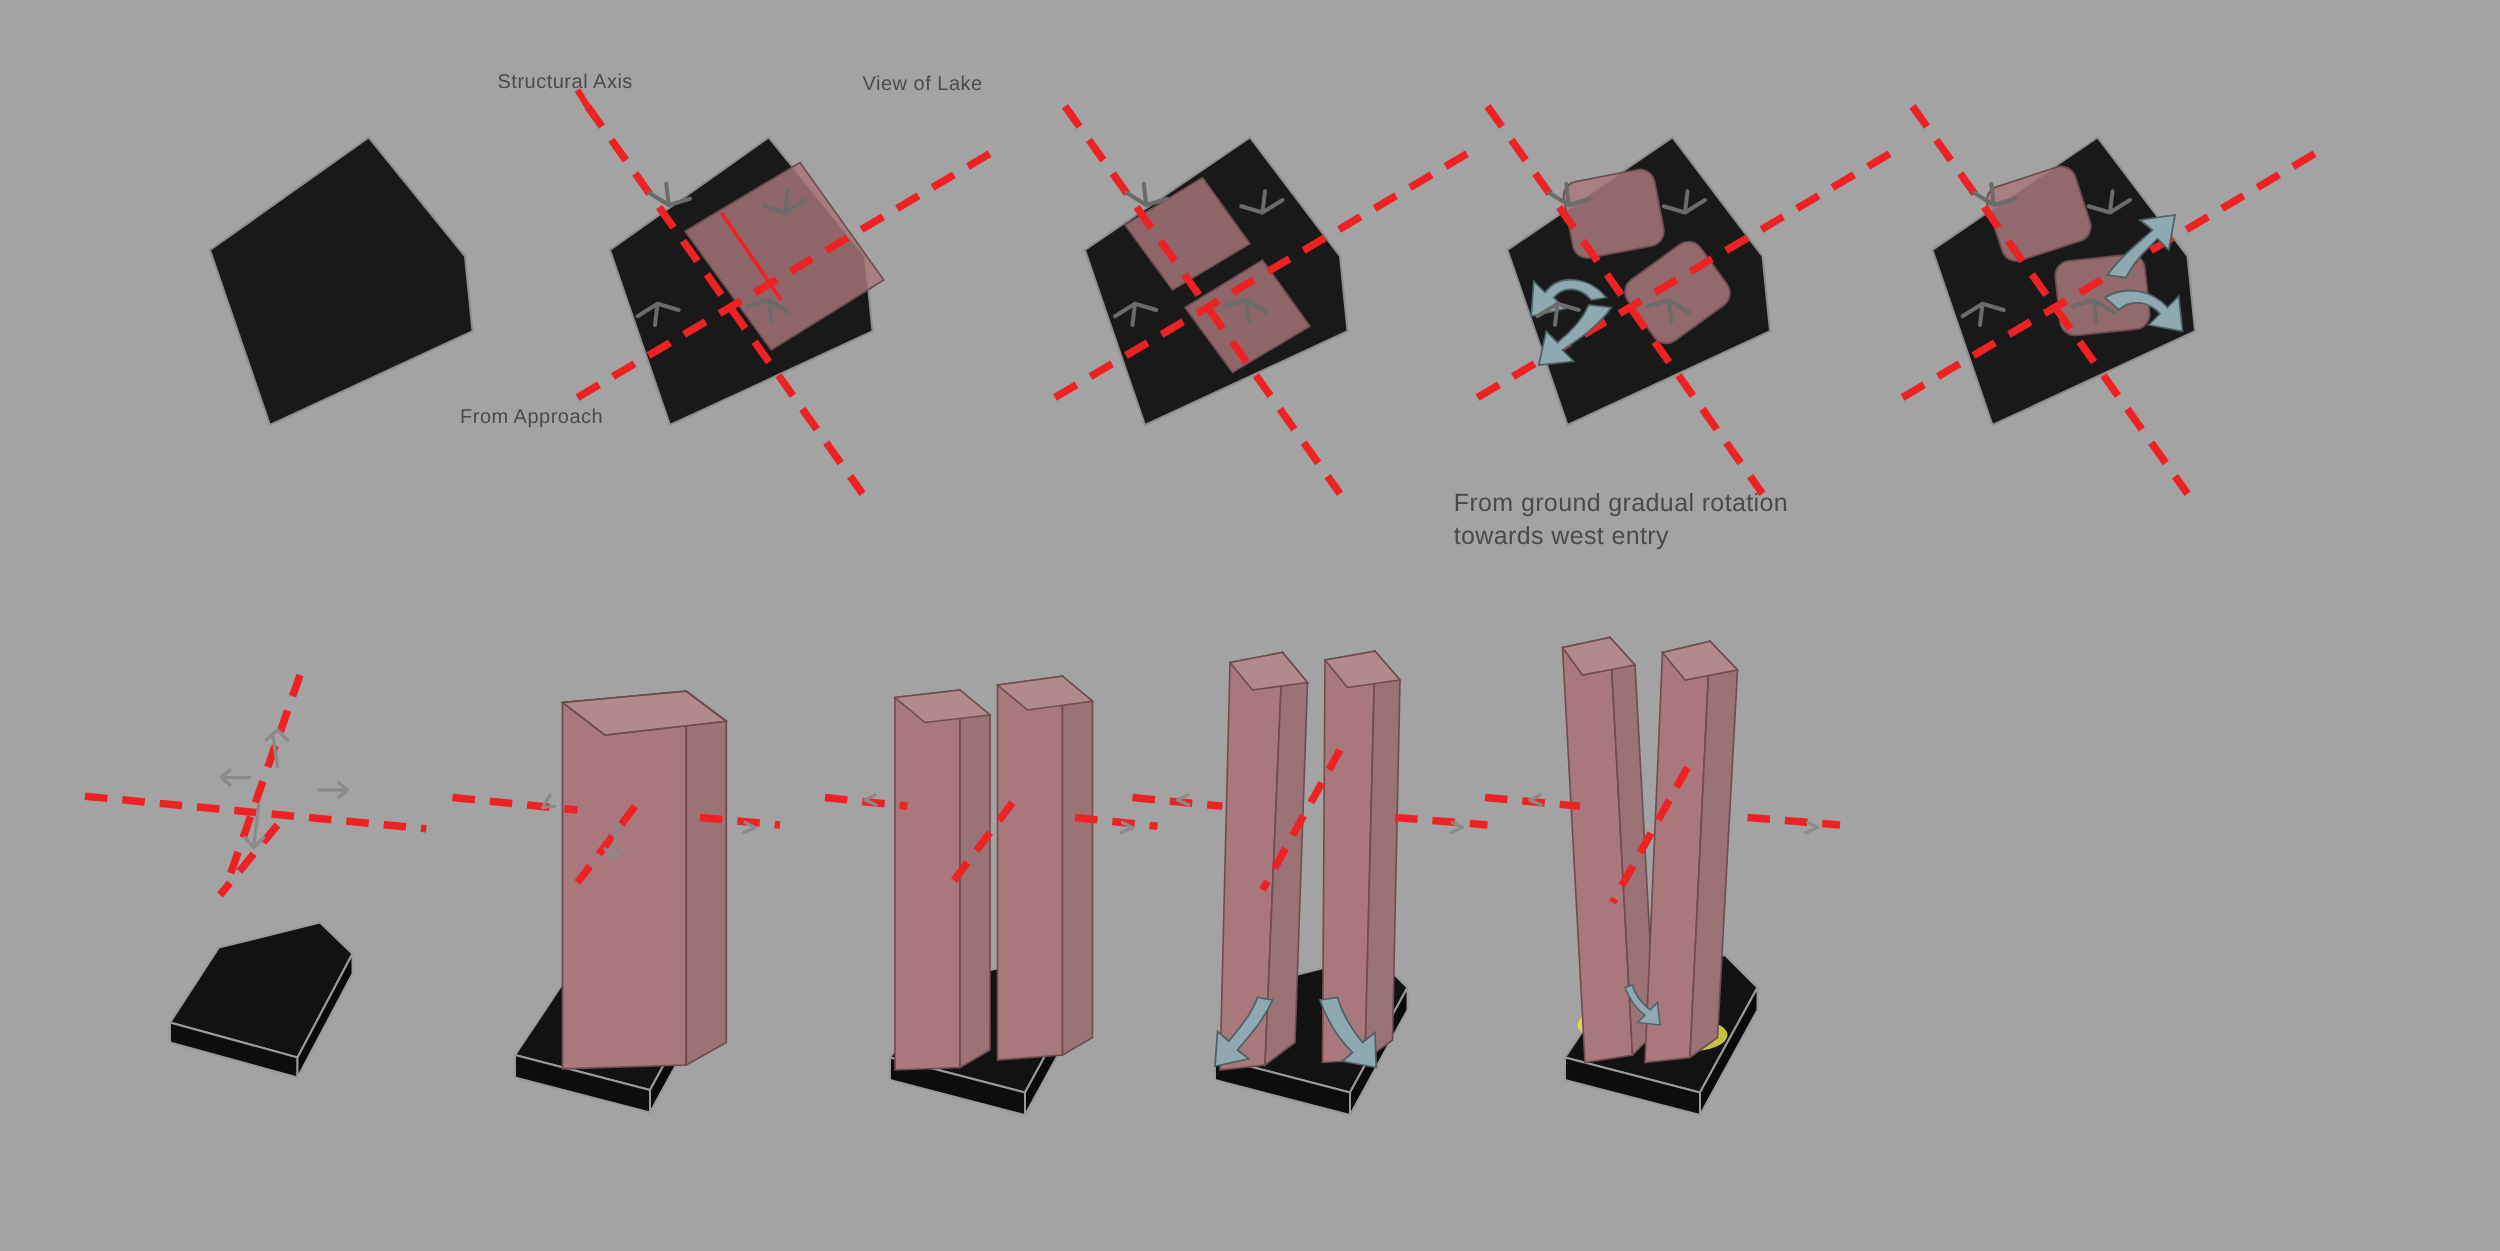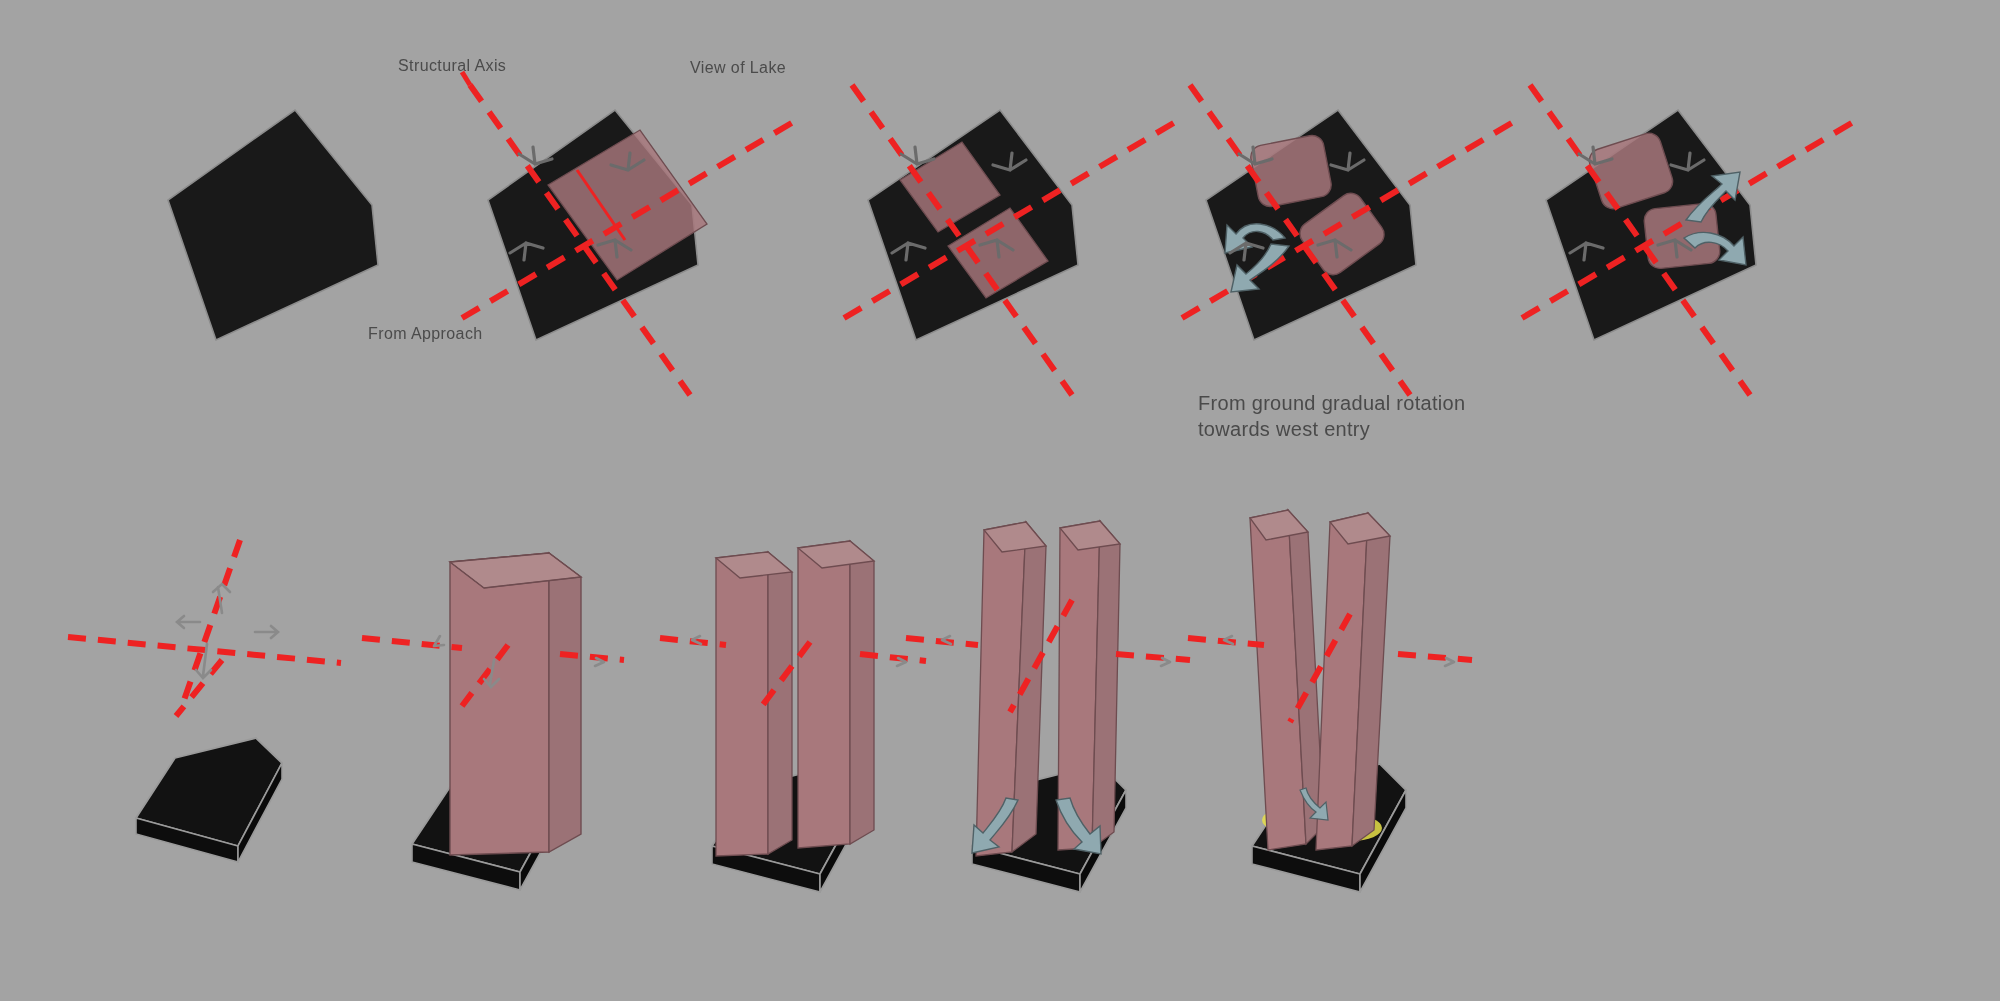--- a/index.html
+++ b/index.html
@@ -206,16 +206,16 @@
         <path d="M1446,658 l8,4 M1454,662 l-9,4"></path>
       </g>
     </g>
 
   </svg>
 
   <div class="axlabel" style="left:398px;top:57px;">Structural Axis</div>
   <div class="axlabel" style="left:690px;top:59px;">View of Lake</div>
   <div class="axlabel" style="left:368px;top:325px;">From Approach</div>
 
-  <div class="cap" style="left:1198px;top:390px;width:330px;">From ground gradual rotation
+  <div class="cap" style="left:1163px;top:390px;width:330px;">From ground gradual rotation
 towards west entry</div>
 
 </div>
 
 </body></html>

